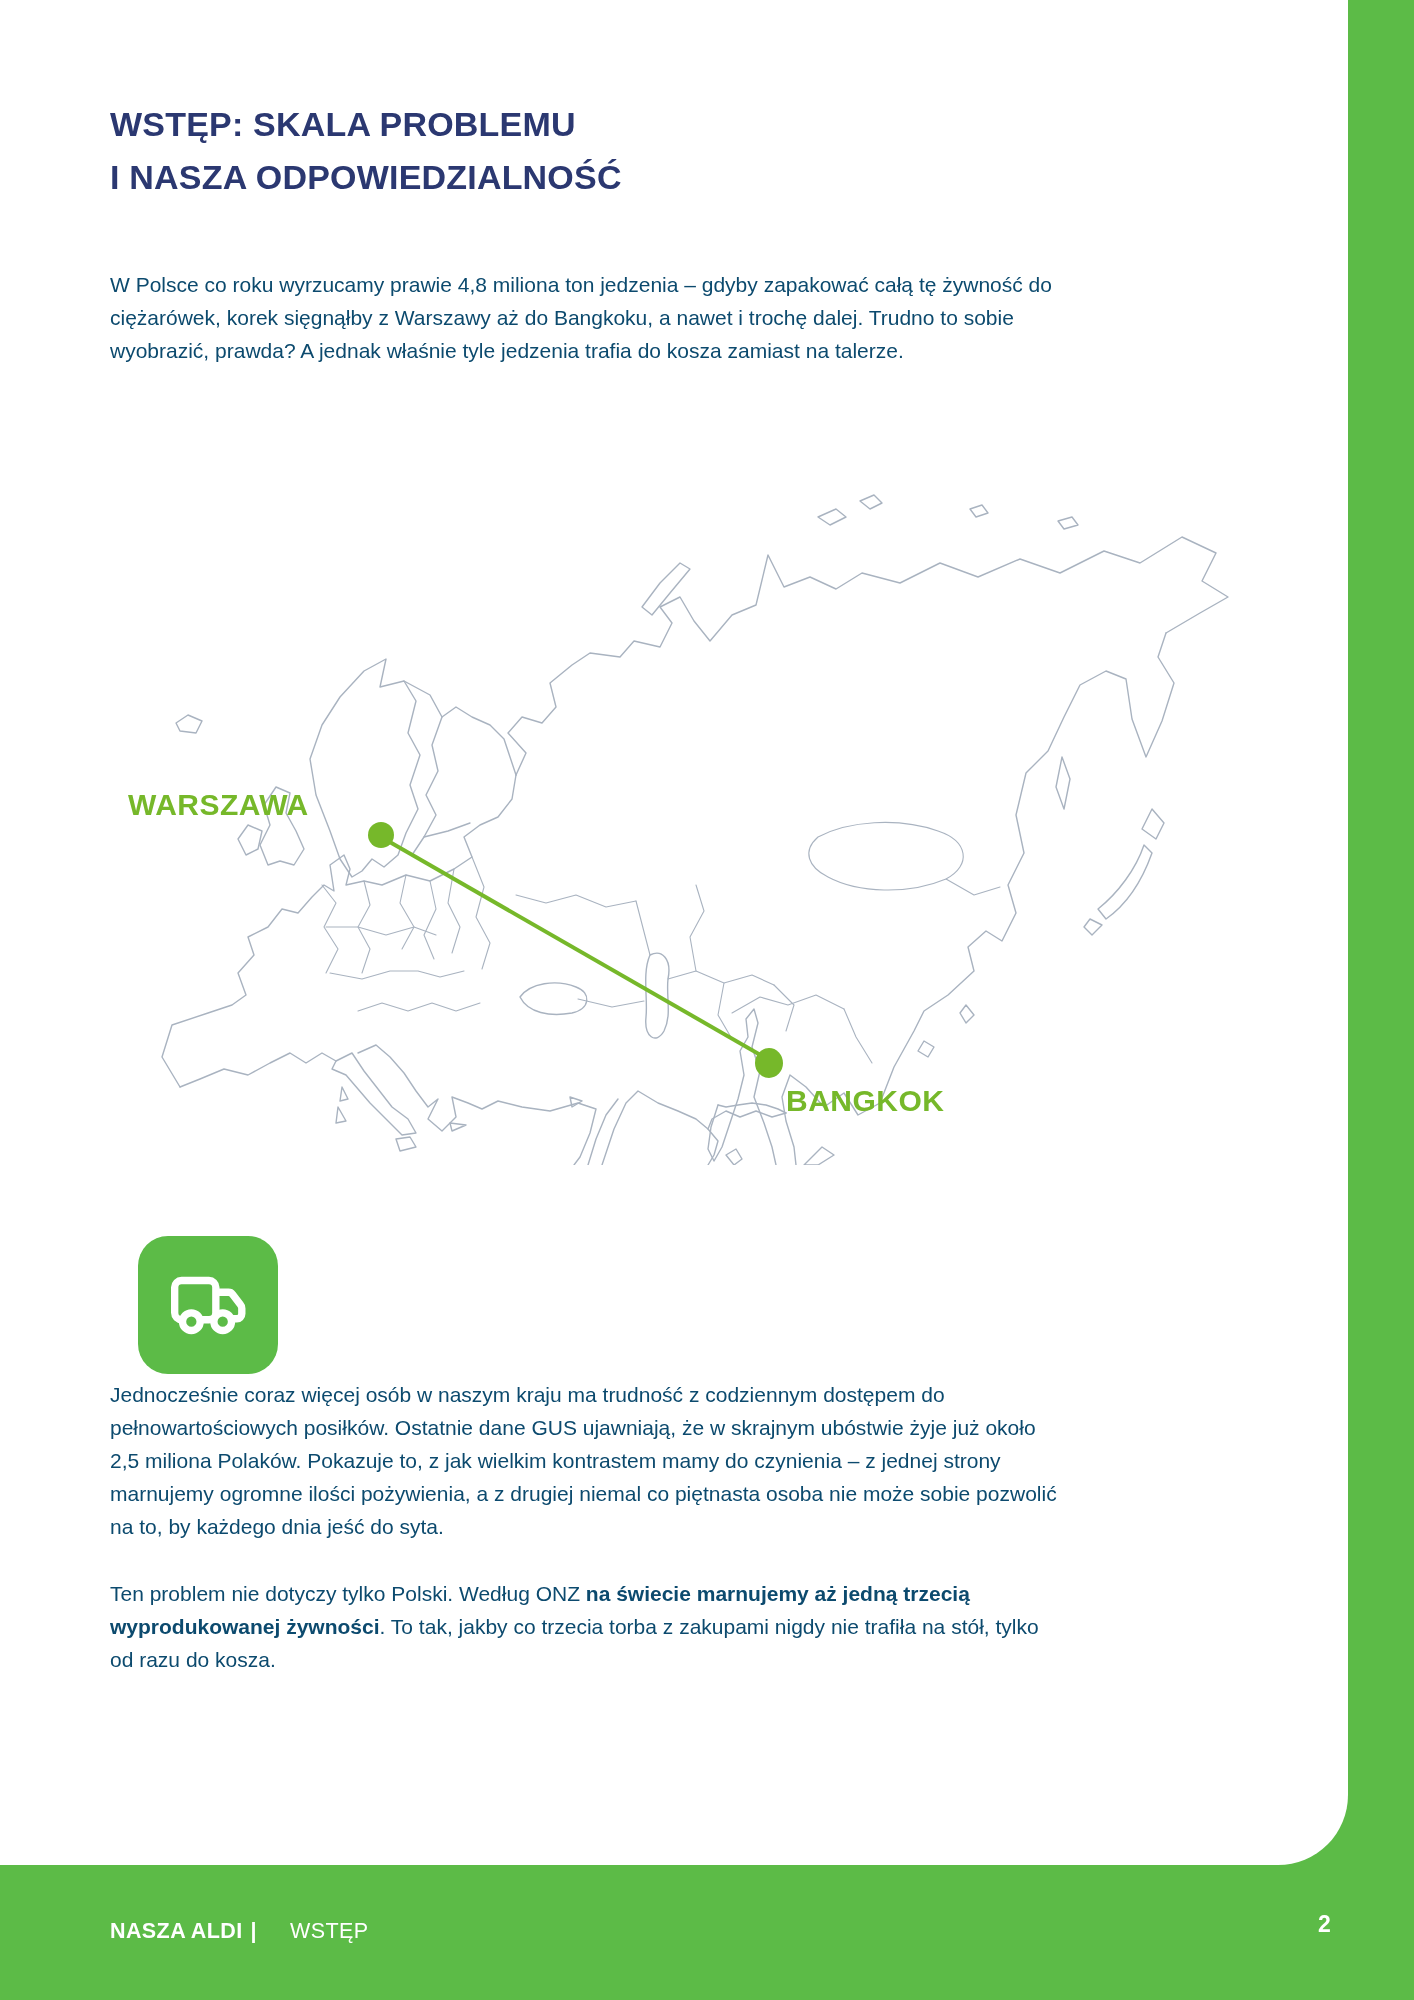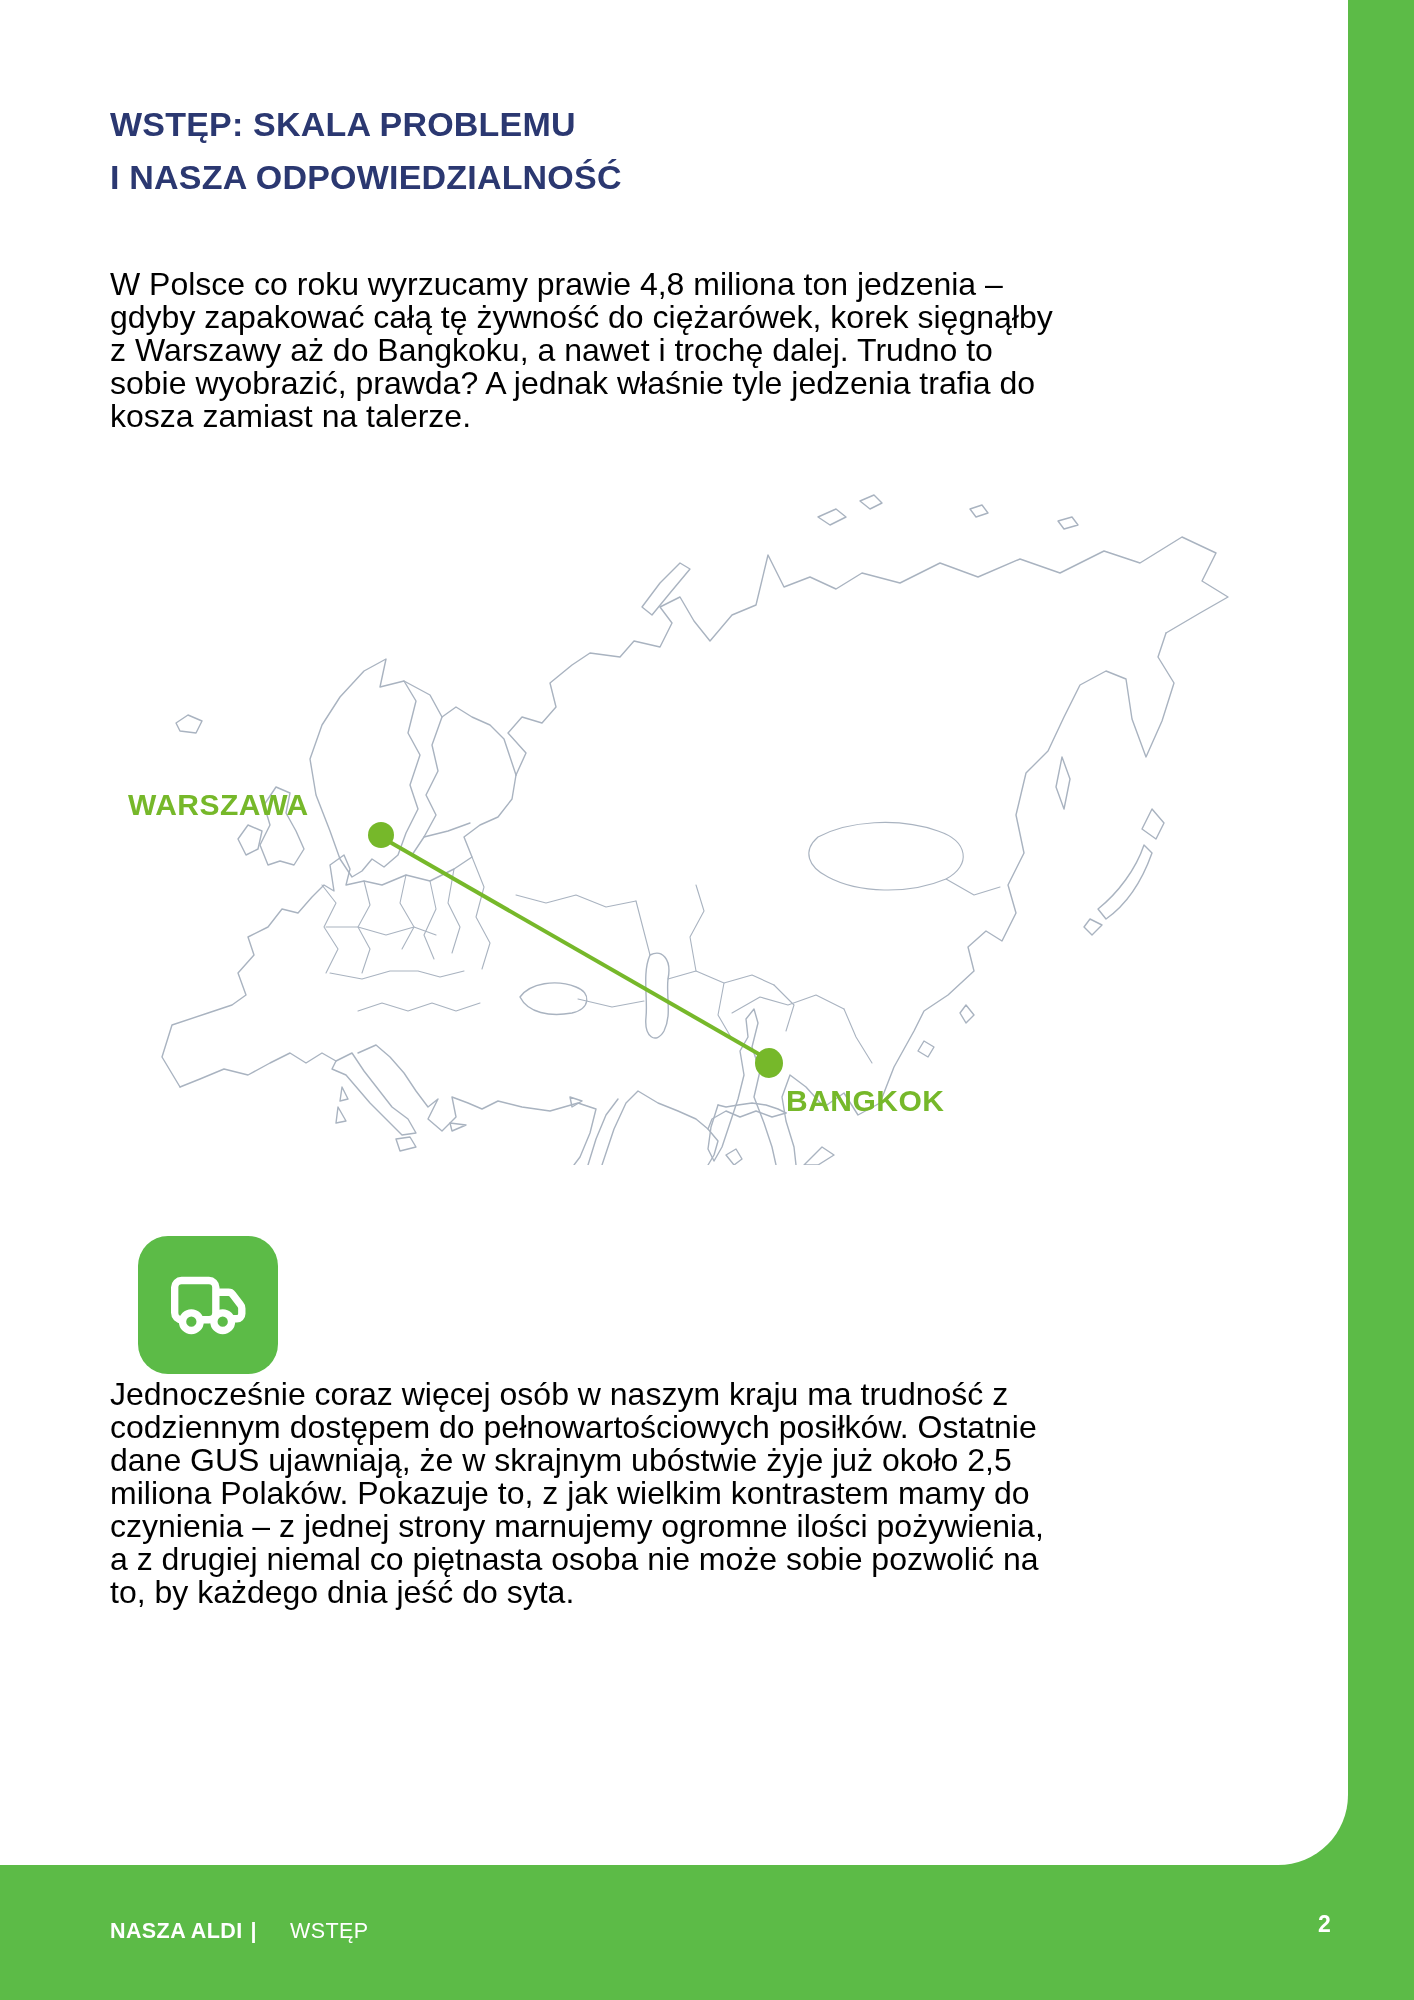--- a/index.html
+++ b/index.html
@@ -11,21 +11,21 @@
   .content-sheet{
     position:absolute;left:0;top:0;width:1348px;height:1865px;
     background:#ffffff;border-bottom-right-radius:70px;
   }
   .page-title{
     position:absolute;left:110px;top:98px;margin:0;z-index:2;
     font-size:34px;line-height:53px;font-weight:700;color:#2B3871;
     letter-spacing:0.2px;
   }
   .body-text{
-    margin:0;color:#000000;font-size:32px;line-height:33px;z-index:2;
+    margin:0;color:#0c4a6e;font-size:21px;line-height:33px;z-index:2;
   }
   .intro-par{position:absolute;left:110px;top:268px;width:948px;}
   .map-wrap{position:absolute;left:118px;top:455px;width:1170px;height:710px;z-index:2;}
   .map-wrap svg{display:block;width:1170px;height:710px;}
   .map-outline{fill:none;stroke:#A9B3C0;stroke-width:1.4;stroke-linejoin:round;stroke-linecap:round;}
   .map-border{fill:none;stroke:#A9B3C0;stroke-width:1.1;stroke-linejoin:round;stroke-linecap:round;}
   .map-label{font-family:"Liberation Sans",sans-serif;font-size:30px;font-weight:700;fill:#76B82A;letter-spacing:0.5px;}
   .route{stroke:#76B82A;stroke-width:4;}
   .city-dot{fill:#76B82A;}
   .callout{
@@ -152,19 +152,20 @@
         <rect x="16" y="25" width="42" height="40" rx="7" fill="none" stroke="#ffffff" stroke-width="7.5"></rect>
         <path d="M58,37 L71,37 A5,5 0 0 1 75,39 L83,49.5 A6,6 0 0 1 84.5,53.5 V59 A5,5 0 0 1 79.5,64 H58" fill="none" stroke="#ffffff" stroke-width="7.5" stroke-linejoin="round"></path>
         <circle cx="33" cy="67" r="9" fill="#5CBB47" stroke="#ffffff" stroke-width="7.5"></circle>
         <circle cx="65" cy="67" r="9" fill="#5CBB47" stroke="#ffffff" stroke-width="7.5"></circle>
       </svg>
     </div>
   </div>
 
   <div class="lower-text">
     <p class="body-text">Jednocześnie coraz więcej osób w naszym kraju ma trudność z codziennym dostępem do pełnowartościowych posiłków. Ostatnie dane GUS ujawniają, że w skrajnym ubóstwie żyje już około 2,5 miliona Polaków. Pokazuje to, z jak wielkim kontrastem mamy do czynienia – z jednej strony marnujemy ogromne ilości pożywienia, a z drugiej niemal co piętnasta osoba nie może sobie pozwolić na to, by każdego dnia jeść do syta.</p>
+    <p class="body-text"><span>Ten problem nie dotyczy tylko Polski. Według ONZ </span><strong>na świecie marnujemy aż jedną trzecią wyprodukowanej żywności</strong><span>. To tak, jakby co trzecia torba z zakupami nigdy nie trafiła na stół, tylko od razu do kosza.</span></p>
   </div>
 
   <div class="footer-left"><span class="brand">NASZA ALDI</span><span class="sep">|</span><span class="section">WSTĘP</span></div>
 
   <div class="page-num">2</div>
 
 </div>
 
 </body></html>

